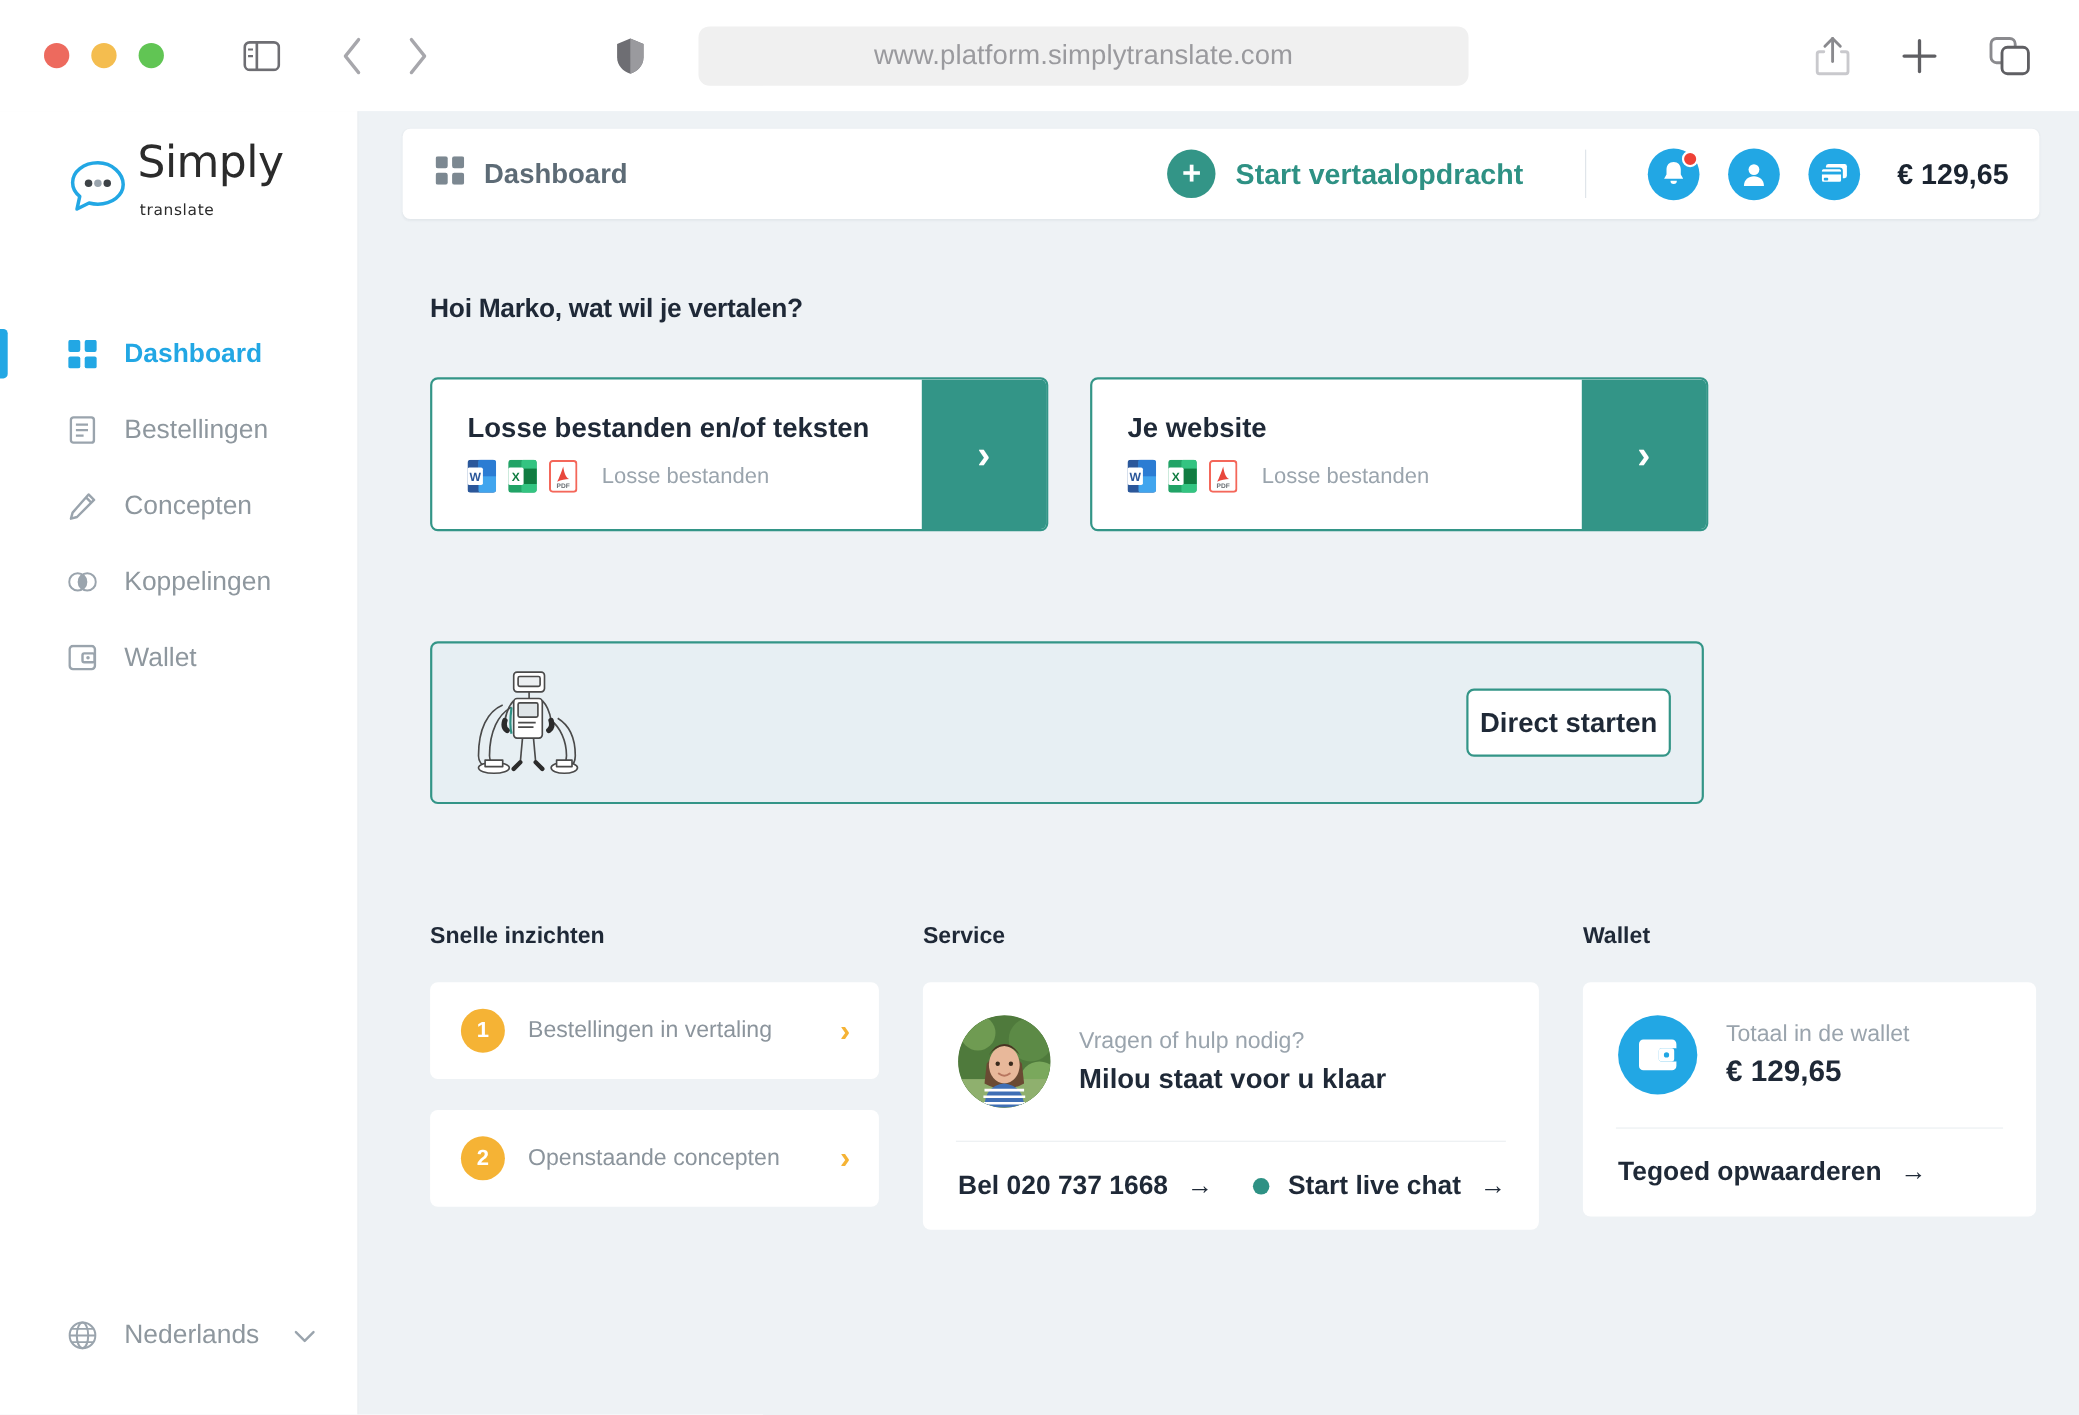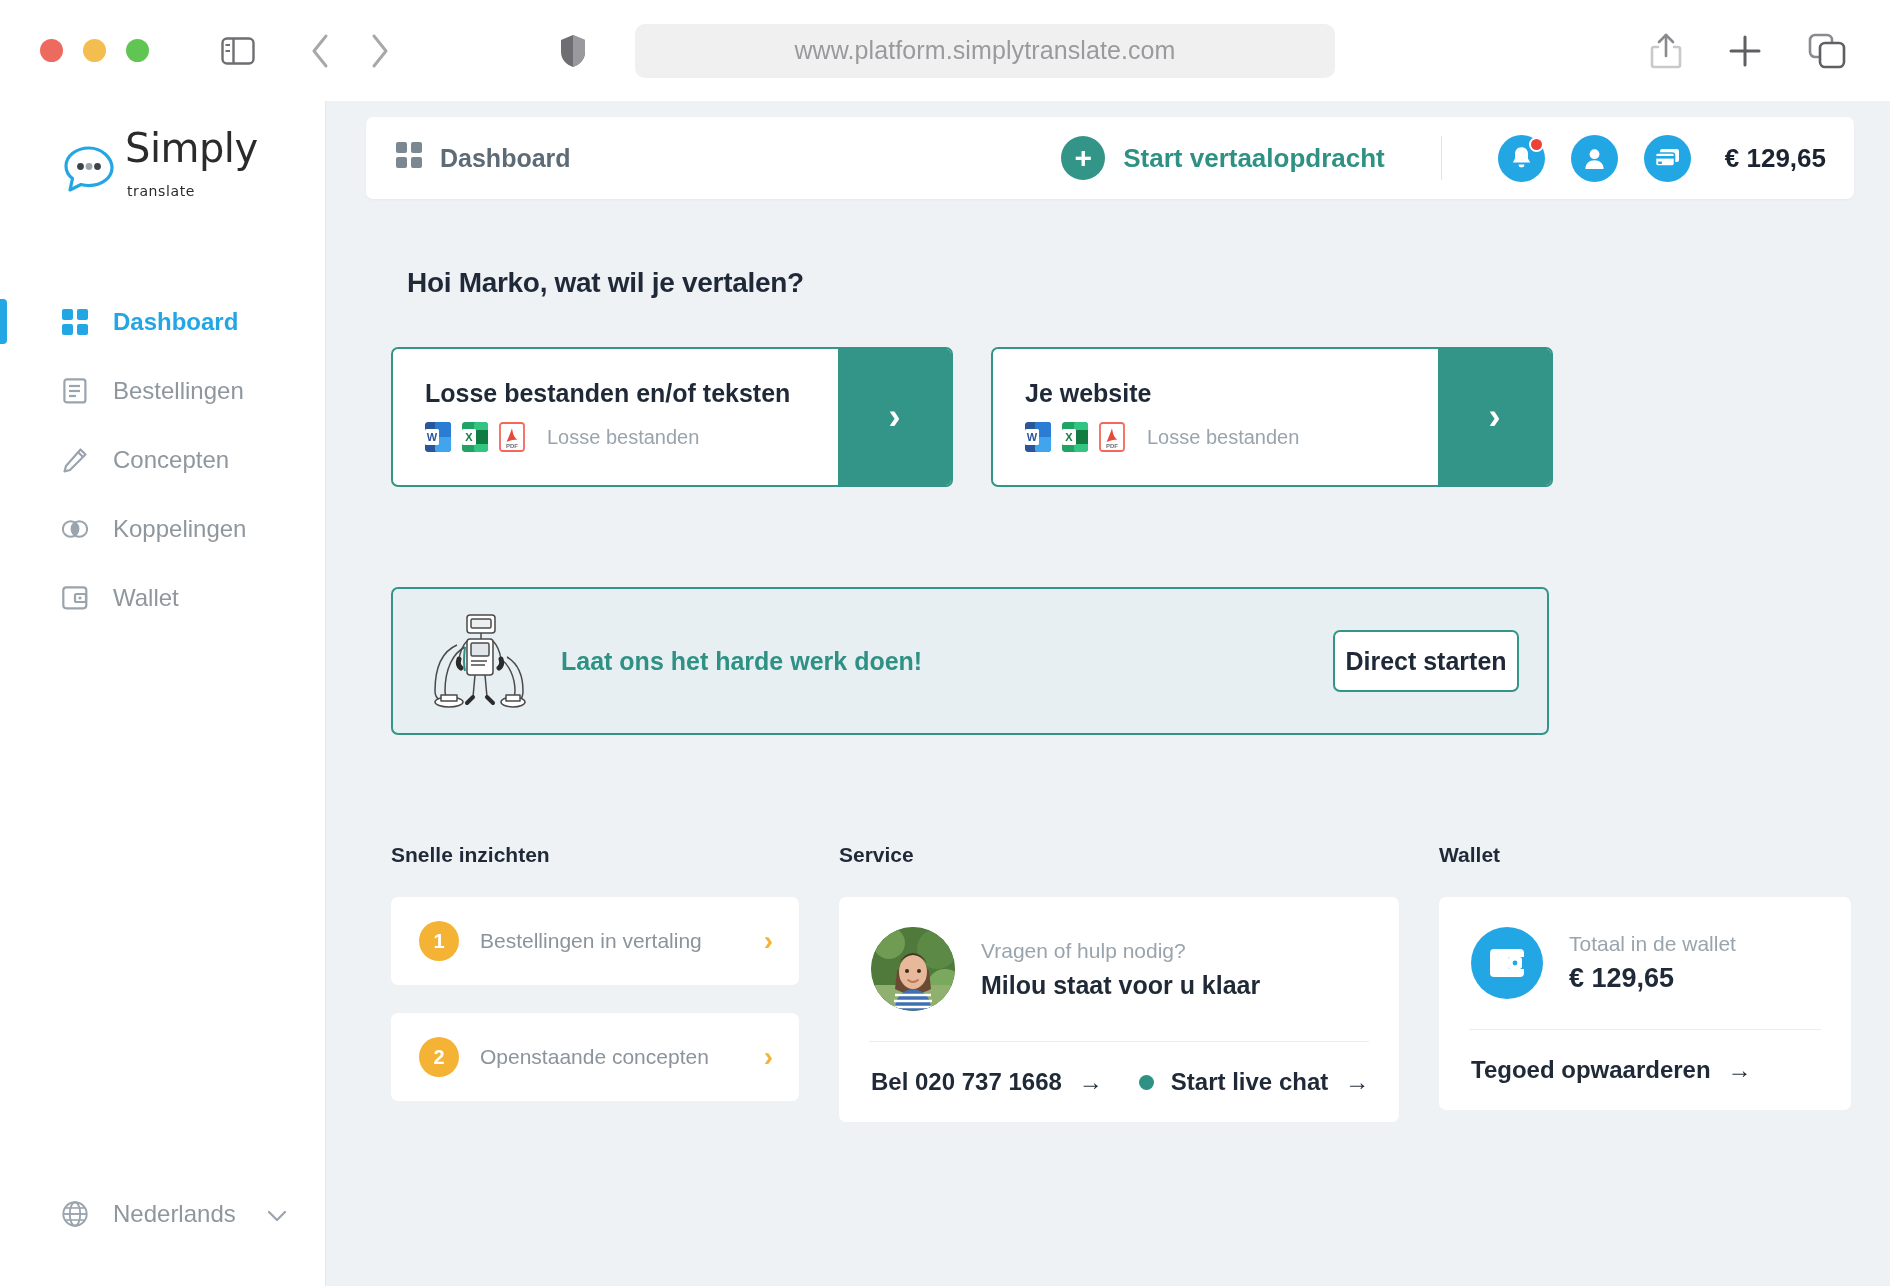--- a/index.html
+++ b/index.html
@@ -148,22 +148,22 @@
   .badge-dot {
     position: absolute; top: 2px; right: 1px;
     width: 15px; height: 15px; border-radius: 50%;
     background: #ef4136; border: 2px solid #fff;
   }
   .balance { font-size: 26px; font-weight: bold; color: #1b2430; margin-left: 8px; white-space: nowrap; }
 
   .content { padding: 0 36px 0 40px; }
 
   .greeting {
-    font-size: 28px; font-weight: bold; color: #1f2937;
-    margin: 68px 0 0 41px;
+    font-size: 24px; font-weight: bold; color: #1f2937;
+    margin: 68px 0 0 25px;
     letter-spacing: -0.3px;
   }
 
   .cards-row { display: flex; gap: 38px; margin: 48px 0 0 25px; }
   .big-card {
     width: 562px; height: 140px;
     background: #ffffff;
     border: 2px solid #339587;
     border-radius: 7px;
     display: flex; overflow: hidden;
@@ -590,21 +590,20 @@
                 <path d="M78 52 q2 6 -2 9" fill="#2b2b2b" stroke="#2b2b2b" stroke-width="5" stroke-linecap="round"></path>
                 <line x1="52" y1="68" x2="50" y2="90"></line>
                 <line x1="62" y1="68" x2="64" y2="90"></line>
                 <path d="M50 90 l-6 6" stroke="#2b2b2b" stroke-width="4" stroke-linecap="round"></path>
                 <path d="M64 90 l6 6" stroke="#2b2b2b" stroke-width="4" stroke-linecap="round"></path>
                 <path d="M42 40 q-2 16 0 24" stroke="#2e9184" stroke-width="2"></path>
               </g>
             </svg>
           </span>
           <div class="promo-text">
-            <div class="promo-title">Laat ons het harde werk doen!</div>
           </div>
           <div class="promo-btn">Direct starten</div>
         </div>
 
         <div class="bottom-row">
 
           <section class="col-quick">
             <div class="col-title">Snelle inzichten</div>
             <div class="quick-item">
               <span class="num-badge">1</span>

